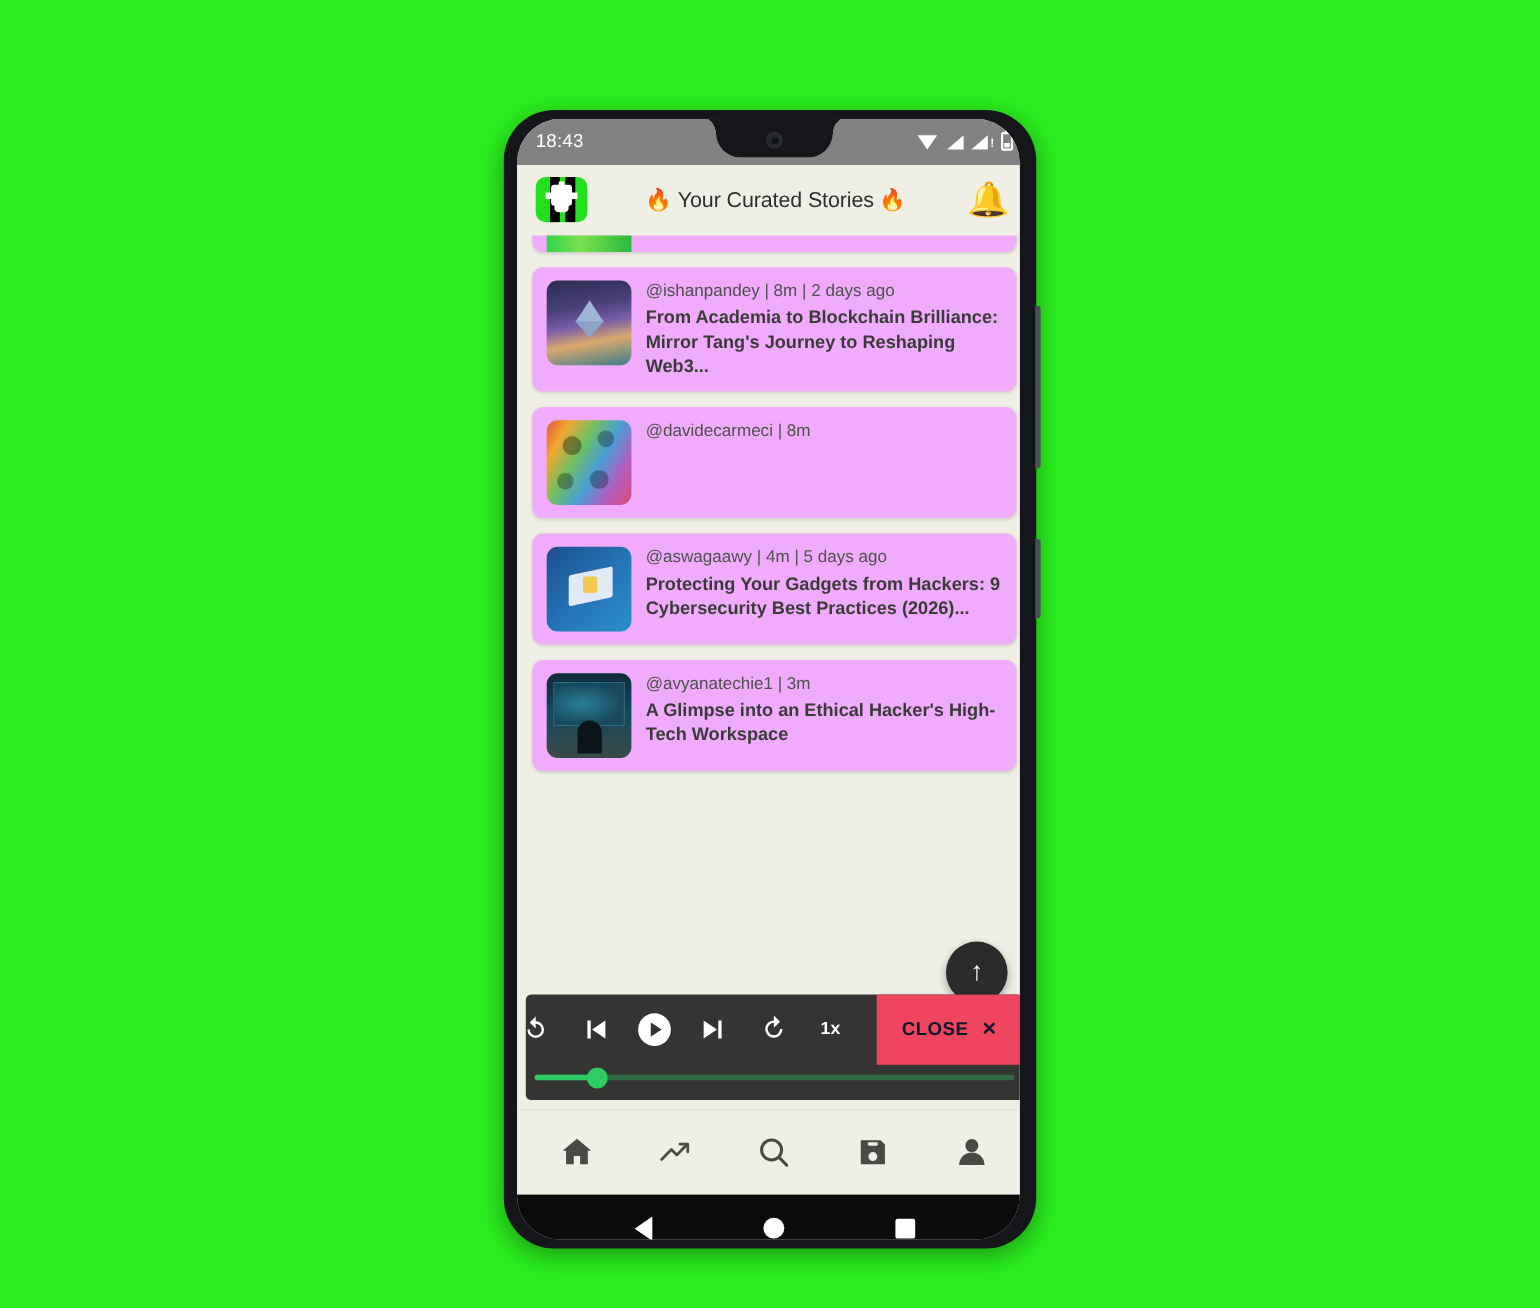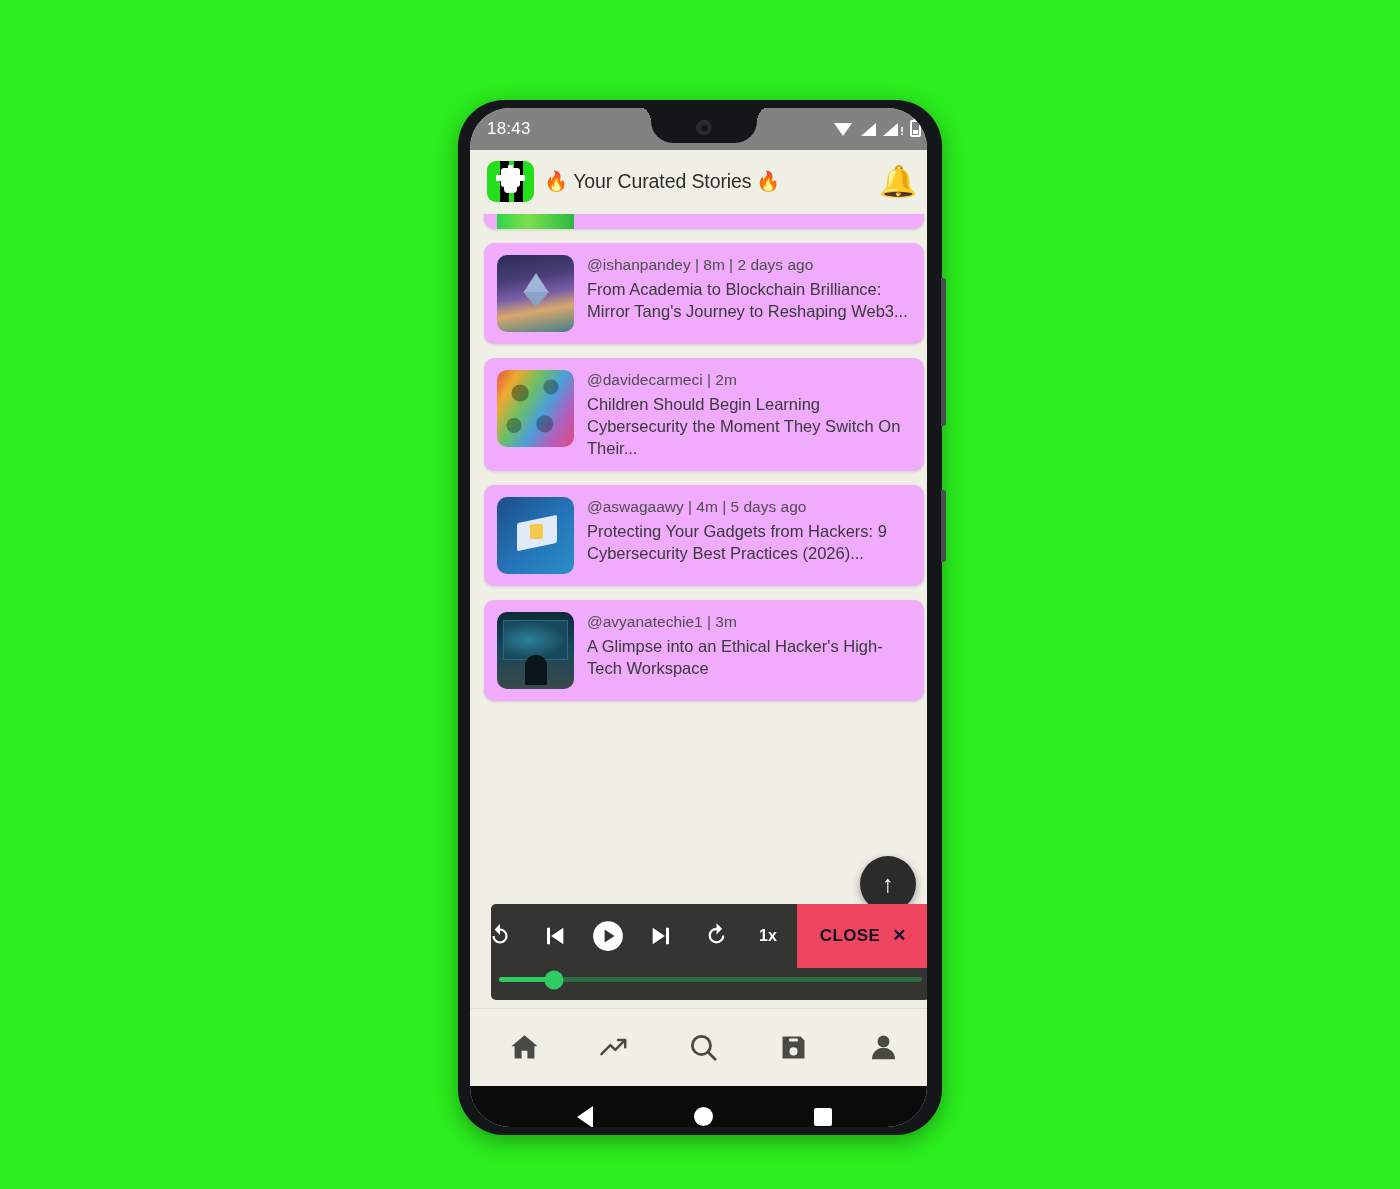--- a/index.html
+++ b/index.html
@@ -133,21 +133,21 @@
     background:#fff; border-radius:3px;
   }
   .logo .neck {
     position:absolute; left:21px; top:4px; width:5px; height:10px; background:#fff;
   }
   .logo .arm-l { position:absolute; left:9px; top:14px; width:6px; height:6px; background:#fff;}
   .logo .arm-r { position:absolute; left:32px; top:14px; width:6px; height:6px; background:#fff;}
   .logo .body { position:absolute; left:17px; top:24px; width:13px; height:8px; background:#fff; border-radius:0 0 4px 4px;}
 
   .appbar-title {
-    flex:1; text-align:left; font-size:19.5px; color:#2e2e2e;
+    flex:1; text-align:center; font-size:19.5px; color:#2e2e2e;
     white-space:nowrap; letter-spacing:-.1px;
   }
   .bell-wrap { position:relative; width:44px; height:44px; flex:0 0 auto;
     display:flex; align-items:center; justify-content:center; }
   .bell-emoji { font-size: 31px; line-height:1; }
 
   
   .feed {
     position:relative;
     height: 794px;
@@ -165,21 +165,21 @@
   .thumb {
     width: 77px; height: 77px; border-radius: 10px; flex:0 0 auto;
     overflow:hidden; position:relative;
   }
   .card-text { flex:1; min-width:0; padding-top:1px; }
   .meta {
     font-size: 15.5px; color:#4f4f4f; margin-bottom:4px;
     white-space:nowrap; overflow:hidden;
   }
   .title {
-    font-size: 16.5px; font-weight:normal; color:#3a3a3a; line-height:1.34;
+    font-size: 16.5px; font-weight:bold; color:#3a3a3a; line-height:1.34;
   }
 
   
   .th-eth { background: linear-gradient(170deg,#2b2c52 0%,#4a3f7a 32%,#7b5fa8 52%,#d9a86c 70%,#3f7d8c 100%); }
   .th-eth::before{ content:""; position:absolute; left:50%; top:18px; transform:translateX(-50%) ;
     width:0;height:0;border-left:13px solid transparent;border-right:13px solid transparent;border-bottom:20px solid #9fb6d6;}
   .th-eth::after{ content:""; position:absolute; left:50%; top:37px; transform:translateX(-50%);
     width:0;height:0;border-left:13px solid transparent;border-right:13px solid transparent;border-top:15px solid #8aa3c6;}
   .th-kids { background: linear-gradient(120deg,#e0563c 0%,#f0a830 18%,#6fbf63 38%,#4a9fd8 58%,#b05fc0 78%,#e04a7a 100%); }
   .th-kids::before{ content:""; position:absolute; inset:0;
@@ -212,21 +212,21 @@
     background:#2b2b2b; color:#fff;
     display:flex; align-items:center; justify-content:center;
     font-size: 24px; z-index: 4;
     box-shadow: 0 3px 8px rgba(0,0,0,.35);
   }
 
   
   .player {
     position:absolute; left:8px; right:8px; bottom: 8px;
     background:#343433; border-radius:5px;
-    z-index: 6; overflow:hidden;margin-left:13px;
+    z-index: 6; overflow:hidden;
   }
   .player-row { height:64px; display:flex; align-items:center; padding-left: 4px; }
   .pbtn {
     width: 54px; height:54px; flex:0 0 auto;
     display:flex; align-items:center; justify-content:center; color:#fff;
   }
   .pbtn.first { margin-left:-22px; }
   .speed { color:#fff; font-size:16px; font-weight:bold; margin-left: 16px; }
   .spacer { flex:1; }
   .close-btn {
@@ -318,22 +318,21 @@
             <div class="thumb th-eth"></div>
             <div class="card-text">
               <div class="meta">@ishanpandey | 8m | 2 days ago</div>
               <div class="title">From Academia to Blockchain Brilliance: Mirror Tang's Journey to Reshaping Web3...</div>
             </div>
           </div>
 
           <div class="card">
             <div class="thumb th-kids"></div>
             <div class="card-text">
-              <div class="meta">@davidecarmeci | 2m</div>
-              <div class="title">Children Should Begin Learning Cybersecurity the Moment They Switch On Their...</div>
+              <div class="meta">@davidecarmeci | 8m</div>
             </div>
           </div>
 
           <div class="card">
             <div class="thumb th-lock"></div>
             <div class="card-text">
               <div class="meta">@aswagaawy | 4m | 5 days ago</div>
               <div class="title">Protecting Your Gadgets from Hackers: 9 Cybersecurity Best Practices (2026)...</div>
             </div>
           </div>

